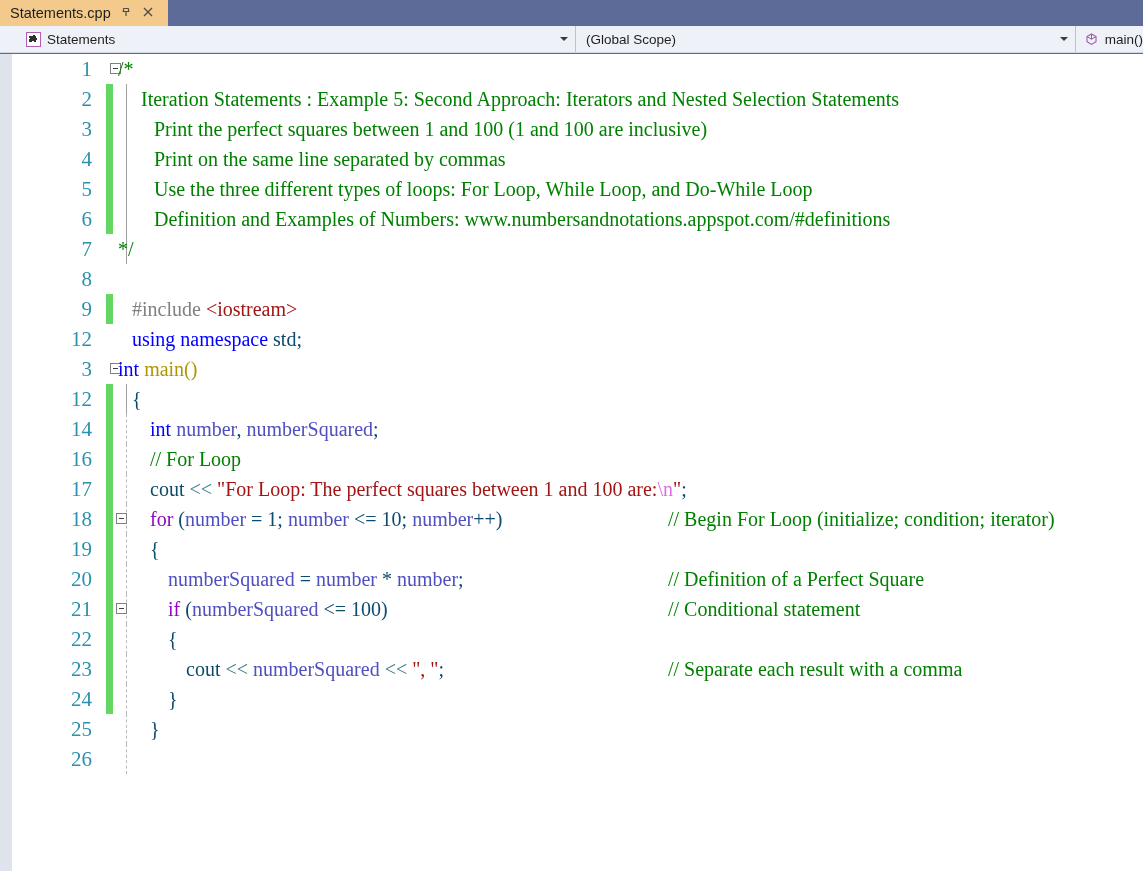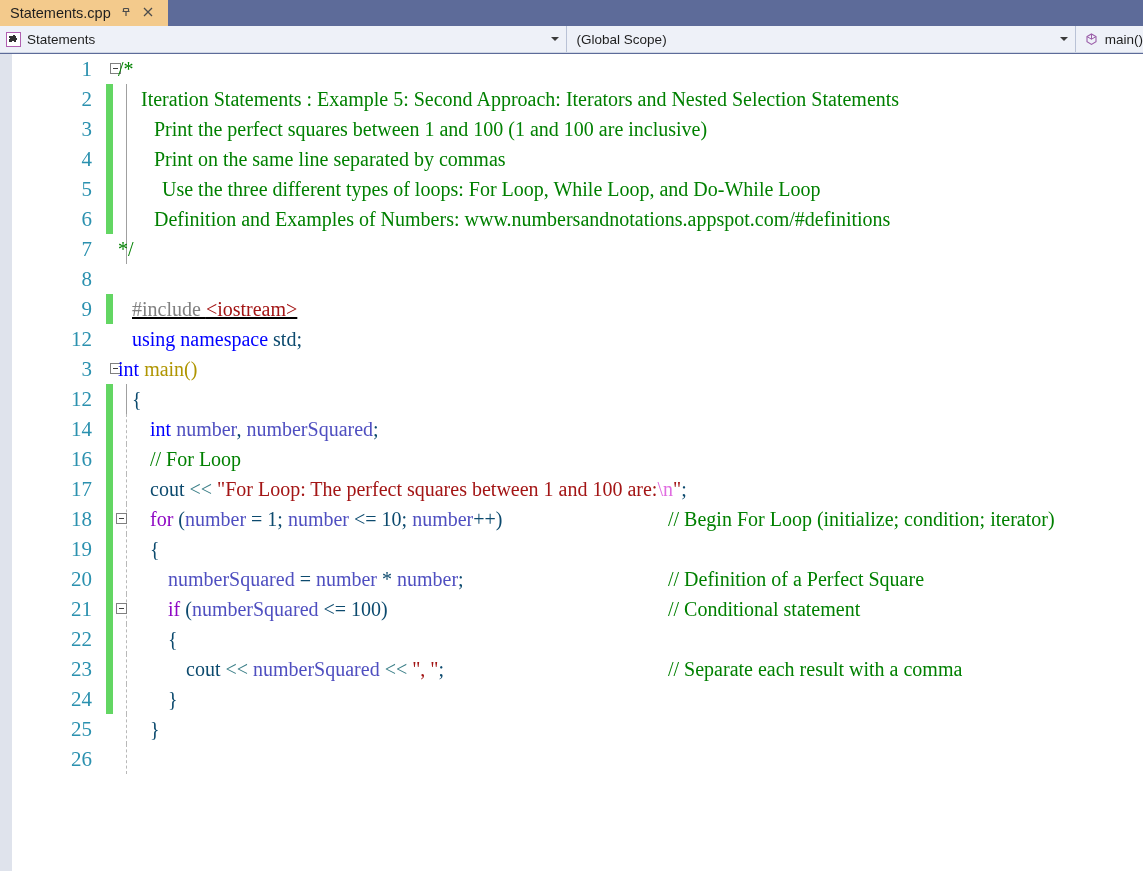--- a/index.html
+++ b/index.html
@@ -71,20 +71,21 @@
     display: flex;
     align-items: center;
     background: #eef1f8;
     box-sizing: border-box;
     position: relative;
   }
   #combo-project {
     width: 581px;
     border-right: 1px solid #b9c2d6;
     padding-left: 6px;
+    margin-left: 20px;
   }
   #combo-scope {
     width: 522px;
     border-right: 1px solid #b9c2d6;
     padding-left: 10px;
   }
   #combo-member {
     flex: 1;
     padding-left: 8px;
   }
@@ -263,25 +264,25 @@
 
   </div>
 
   <div id="editor-wrap">
     <div id="sel-margin"></div>
     <div id="code-area">
         <div class="line"><div class="lnum">1</div><div class="chgbar none"></div><div class="fold" style="left: 110px;"></div><div class="code" style="left: 118px;"><span class="tok-cmt">/*</span></div></div>
         <div class="line"><div class="lnum">2</div><div class="chgbar"></div><div class="guide" style="left: 126px;"></div><div class="code" style="left: 141px;"><span class="tok-cmt">Iteration Statements : Example 5: Second Approach: Iterators and Nested Selection Statements</span></div></div>
         <div class="line"><div class="lnum">3</div><div class="chgbar"></div><div class="guide" style="left: 126px;"></div><div class="code" style="left: 154px;"><span class="tok-cmt">Print the perfect squares between 1 and 100 (1 and 100 are inclusive)</span></div></div>
         <div class="line"><div class="lnum">4</div><div class="chgbar"></div><div class="guide" style="left: 126px;"></div><div class="code" style="left: 154px;"><span class="tok-cmt">Print on the same line separated by commas</span></div></div>
-        <div class="line"><div class="lnum">5</div><div class="chgbar"></div><div class="guide" style="left: 126px;"></div><div class="code" style="left: 162px; text-align: right;"><span class="tok-cmt">Use the three different types of loops: For Loop, While Loop, and Do-While Loop</span></div></div>
+        <div class="line"><div class="lnum">5</div><div class="chgbar"></div><div class="guide" style="left: 126px;"></div><div class="code" style="left: 154px; text-align: right;"><span class="tok-cmt">Use the three different types of loops: For Loop, While Loop, and Do-While Loop</span></div></div>
         <div class="line"><div class="lnum">6</div><div class="chgbar"></div><div class="guide" style="left: 126px;"></div><div class="code" style="left: 154px;"><span class="tok-cmt">Definition and Examples of Numbers: www.numbersandnotations.appspot.com/#definitions</span></div></div>
         <div class="line"><div class="lnum">7</div><div class="chgbar none"></div><div class="guide" style="left: 126px;"></div><div class="code" style="left: 118px;"><span class="tok-cmt">*/</span></div></div>
         <div class="line"><div class="lnum">8</div><div class="chgbar none"></div><div class="code" style="left: 118px;"></div></div>
-        <div class="line"><div class="lnum">9</div><div class="chgbar"></div><div class="code" style="left: 132px; text-decoration: underline;"><span class="tok-pre">#include </span><span class="tok-inc">&lt;iostream&gt;</span></div></div>
+        <div class="line"><div class="lnum">9</div><div class="chgbar"></div><div class="code" style="left: 132px;"><span class="tok-pre">#include </span><span class="tok-inc">&lt;iostream&gt;</span></div></div>
         <div class="line"><div class="lnum">12</div><div class="chgbar none"></div><div class="code" style="left: 132px;"><span class="tok-kw">using namespace </span><span class="tok-txt">std;</span></div></div>
         <div class="line"><div class="lnum">3</div><div class="chgbar none"></div><div class="fold" style="left: 110px;"></div><div class="code" style="left: 118px;"><span class="tok-kw">int </span><span class="tok-fn">main()</span></div></div>
         <div class="line"><div class="lnum">12</div><div class="chgbar"></div><div class="guide" style="left: 126px;"></div><div class="code" style="left: 132px;"><span class="tok-txt">{</span></div></div>
         <div class="line"><div class="lnum">14</div><div class="chgbar"></div><div class="guide dash" style="left: 126px;"></div><div class="code" style="left: 150px;"><span class="tok-kw">int </span><span class="tok-var">number</span><span class="tok-txt">, </span><span class="tok-var">numberSquared</span><span class="tok-txt">;</span></div></div>
         <div class="line"><div class="lnum">16</div><div class="chgbar"></div><div class="guide dash" style="left: 126px;"></div><div class="code" style="left: 150px;"><span class="tok-cmt">// For Loop</span></div></div>
         <div class="line"><div class="lnum">17</div><div class="chgbar"></div><div class="guide dash" style="left: 126px;"></div><div class="code" style="left: 150px;"><span class="tok-txt">cout </span><span class="tok-op">&lt;&lt; </span><span class="tok-str">"For Loop: The perfect squares between 1 and 100 are:</span><span class="tok-esc">\n</span><span class="tok-str">"</span><span class="tok-txt">;</span></div></div>
         <div class="line"><div class="lnum">18</div><div class="chgbar"></div><div class="guide dash" style="left: 126px;"></div><div class="fold" style="left: 116px;"></div><div class="code" style="left: 150px;"><span class="tok-kw2">for </span><span class="tok-txt">(</span><span class="tok-var">number</span><span class="tok-txt"> = 1; </span><span class="tok-var">number</span><span class="tok-txt"> &lt;= 10; </span><span class="tok-var">number</span><span class="tok-txt">++)</span></div><div class="code tok-cmt" style="left: 668px;">// Begin For Loop (initialize; condition; iterator)</div></div>
         <div class="line"><div class="lnum">19</div><div class="chgbar"></div><div class="guide dash" style="left: 126px;"></div><div class="code" style="left: 150px;"><span class="tok-txt">{</span></div></div>
         <div class="line"><div class="lnum">20</div><div class="chgbar"></div><div class="guide dash" style="left: 126px;"></div><div class="code" style="left: 168px;"><span class="tok-var">numberSquared</span><span class="tok-txt"> = </span><span class="tok-var">number</span><span class="tok-txt"> * </span><span class="tok-var">number</span><span class="tok-txt">;</span></div><div class="code tok-cmt" style="left: 668px;">// Definition of a Perfect Square</div></div>
         <div class="line"><div class="lnum">21</div><div class="chgbar"></div><div class="guide dash" style="left: 126px;"></div><div class="fold" style="left: 116px;"></div><div class="code" style="left: 168px;"><span class="tok-kw2">if </span><span class="tok-txt">(</span><span class="tok-var">numberSquared</span><span class="tok-txt"> &lt;= 100)</span></div><div class="code tok-cmt" style="left: 668px;">// Conditional statement</div></div>

